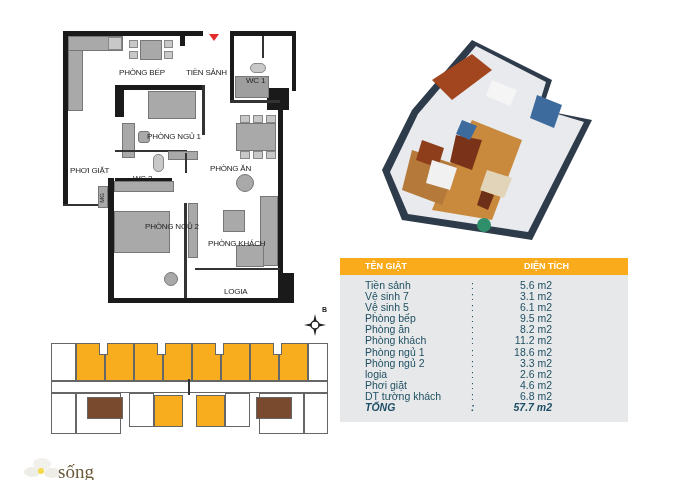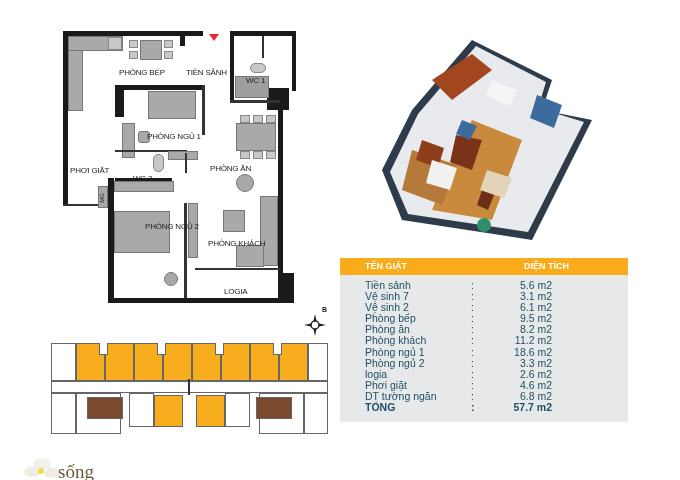--- a/index.html
+++ b/index.html
@@ -15,21 +15,21 @@
   .tbl{position:absolute;left:340px;top:258px;width:288px;}
   .tbl-title{height:27px;background:#1f6377;color:#fff;font-weight:bold;font-size:17px;text-align:center;line-height:28px;letter-spacing:0.3px;}
   .tbl-head{height:17px;background:#f9ab1b;color:#fff;font-weight:bold;font-size:9px;line-height:17px;position:relative;}
   .tbl-head span{position:absolute;}
   .tbl-body{background:#e7e8ea;height:147px;padding-top:5px;box-sizing:border-box;}
   .row{position:relative;height:11.1px;font-size:10.5px;color:#1f5062;line-height:11px;}
   .row span{position:absolute;}
   .row .n{left:25px;}
   .row .c{left:131px;}
   .row .v{right:76px;text-align:right;}
-  .row.total{font-weight:bold;color:#1f4f66;}
+  .row.total{font-weight:bold;color:#1f4f66;font-style:italic;}
   
   .mp{position:absolute;border:1px solid #666;box-sizing:border-box;}
   .mp.o{background:#f7ad1e;}
   .mp.w{background:#fff;}
   .mp.b{background:#7a4a2e;}
 </style>
 </head>
 <body>
 
 <div class="abs" style="left:60px;top:28px;width:235px;height:278px;">
@@ -151,21 +151,21 @@
         <span class="n">Tiền sảnh</span>
         <span class="c">:</span>
         <span class="v">5.6 m2</span>
       </div>
     <div class="row">
         <span class="n">Vệ sinh 7</span>
         <span class="c">:</span>
         <span class="v">3.1 m2</span>
       </div>
     <div class="row">
-        <span class="n">Vệ sinh 2</span>
+        <span class="n">Vệ sinh 5</span>
         <span class="c">:</span>
         <span class="v">6.1 m2</span>
       </div>
     <div class="row">
         <span class="n">Phòng bếp</span>
         <span class="c">:</span>
         <span class="v">9.5 m2</span>
       </div>
     <div class="row">
         <span class="n">Phòng ăn</span>
@@ -191,21 +191,21 @@
         <span class="n">logia</span>
         <span class="c">:</span>
         <span class="v">2.6 m2</span>
       </div>
     <div class="row">
         <span class="n">Phơi giặt</span>
         <span class="c">:</span>
         <span class="v">4.6 m2</span>
       </div>
     <div class="row">
-        <span class="n">DT tường ngăn</span>
+        <span class="n">DT tường khách</span>
         <span class="c">:</span>
         <span class="v">6.8 m2</span>
       </div>
     <div class="row total">
         <span class="n">TỔNG</span>
         <span class="c">:</span>
         <span class="v">57.7 m2</span>
       </div>
   </div>
 </div>

